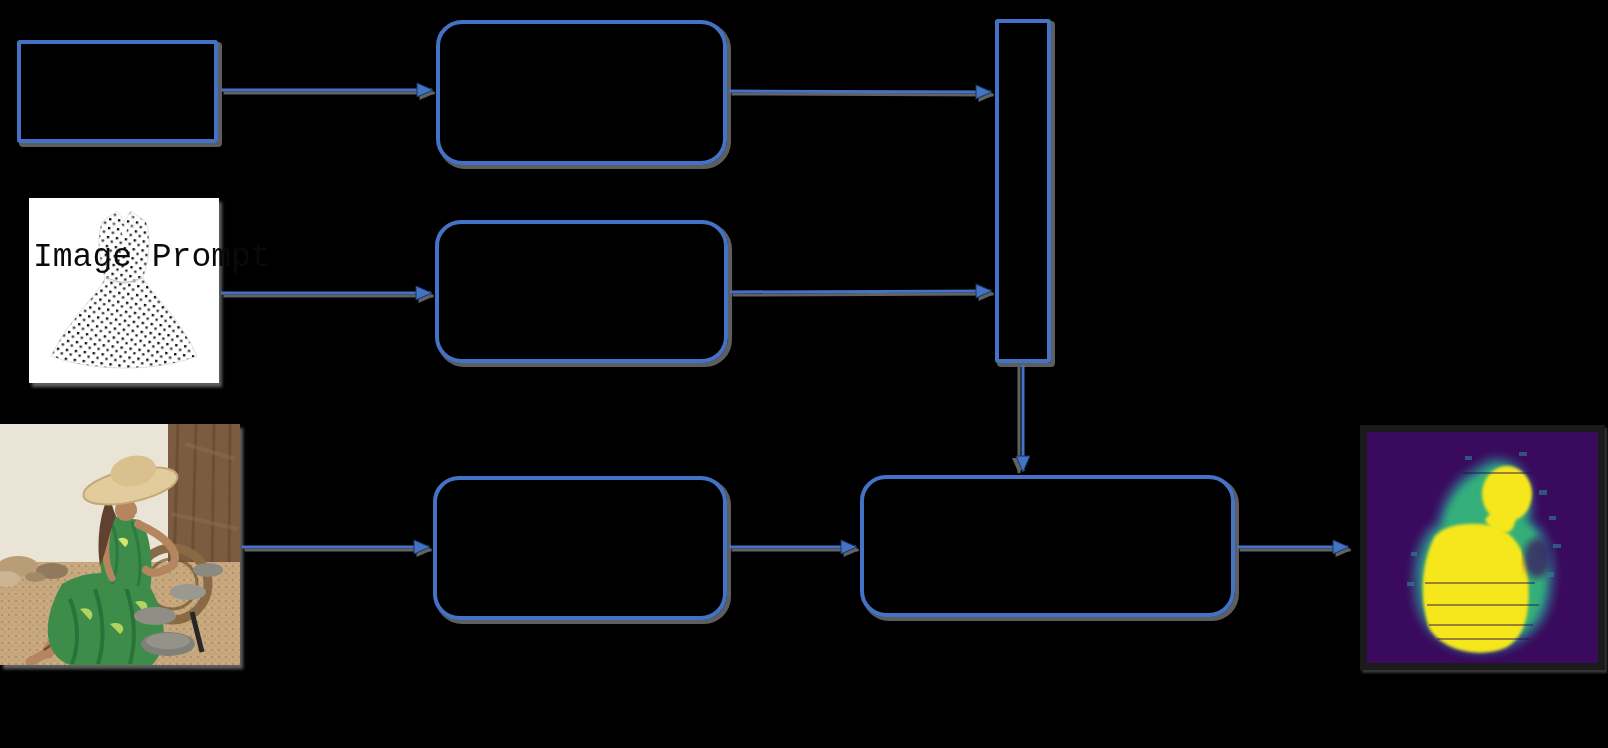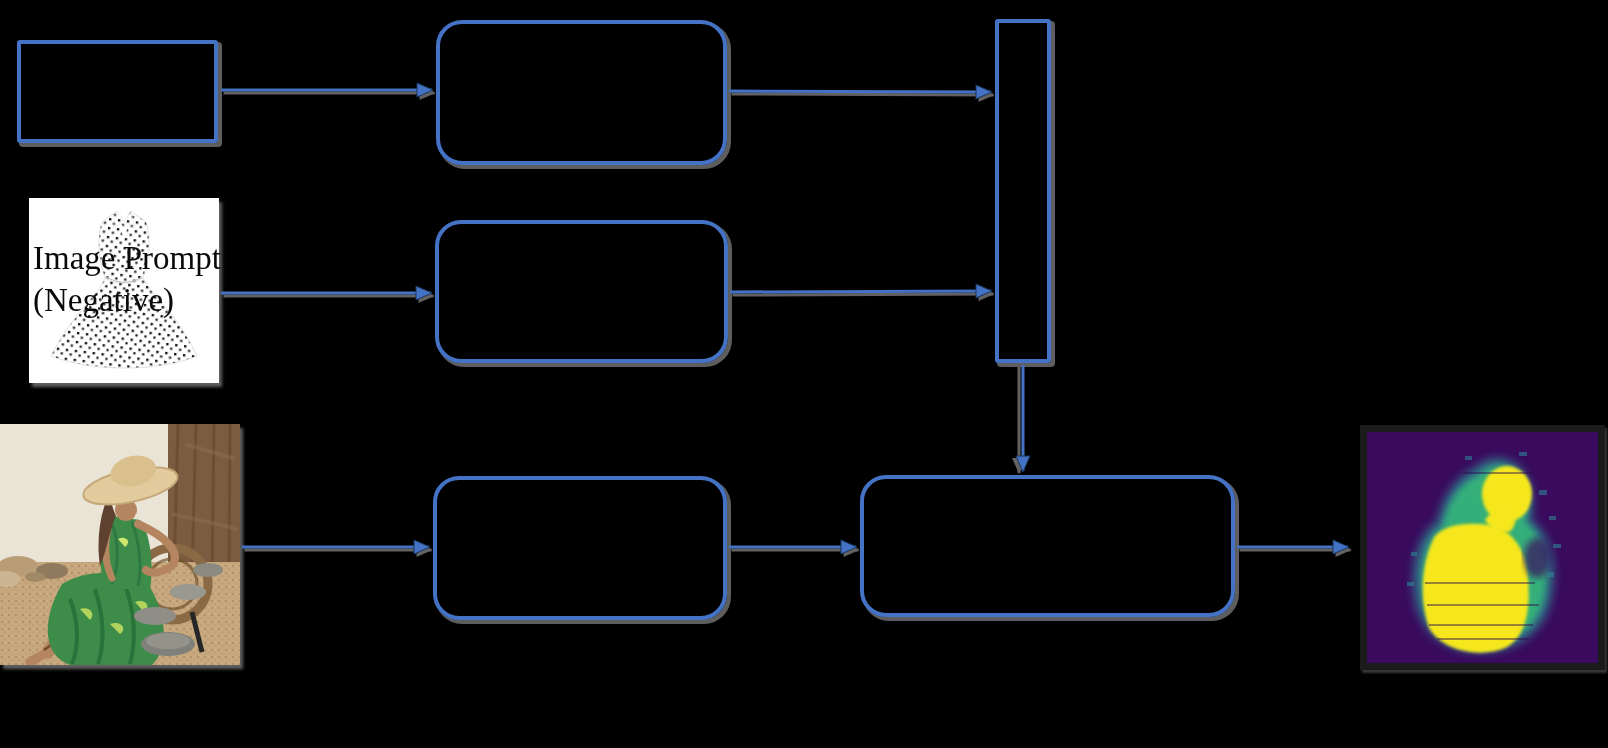--- a/index.html
+++ b/index.html
@@ -1,18 +1,18 @@
 <!DOCTYPE html>
 <html><head>
 <meta charset="utf-8">
 <style>
   html,body{margin:0;padding:0;background:#000;}
   .canvas{
     position:relative;width:1608px;height:748px;background:#000;overflow:hidden;
-    font-family:Liberation Serif, serif;
+    font-family:Liberation Mono, monospace;
   }
   
   .node{
     position:absolute;border:4px solid #4472C4;background:transparent;
     box-shadow:3px 3px 0 1px rgba(110,110,110,.85);
   }
   .rect{border-radius:3px;}
   .round{border-radius:26px;}
   #n-input{left:17px;top:40px;width:193px;height:95px;}
   #n-enc-top{left:436px;top:20px;width:283px;height:137px;}
@@ -68,21 +68,20 @@
       <path d="M87,15 L95,42 L103,15 L98,26 L95,30 L92,26 Z" fill="#ffffff"></path>
       <path d="M88,13 L95,24 L84,30 Z" fill="url(#dots)" stroke="#e4e4e4" stroke-width="0.5"></path>
       <path d="M102,13 L95,24 L106,30 Z" fill="url(#dots)" stroke="#e4e4e4" stroke-width="0.5"></path>
 
       <path d="M77,79 C90,86 101,86 113,79" fill="none" stroke="#bdbdbd" stroke-width="1"></path>
     </svg>
   </div>
 
   <div class="neg-label">
     <div>Image Prompt</div>
-    <div>(Negative)</div>
   </div>
 
   <div class="img-box" id="img-photo">
     <svg width="240" height="241" viewBox="0 0 240 241">
       <defs>
         <pattern id="gravel" width="7" height="7" patternUnits="userSpaceOnUse">
           <rect width="7" height="7" fill="#c7a77d"></rect>
           <circle cx="2" cy="2" r="0.9" fill="#a8875c"></circle>
           <circle cx="5" cy="5" r="0.8" fill="#b5946a"></circle>
           <circle cx="5.5" cy="1.5" r="0.6" fill="#d8bd92"></circle>

